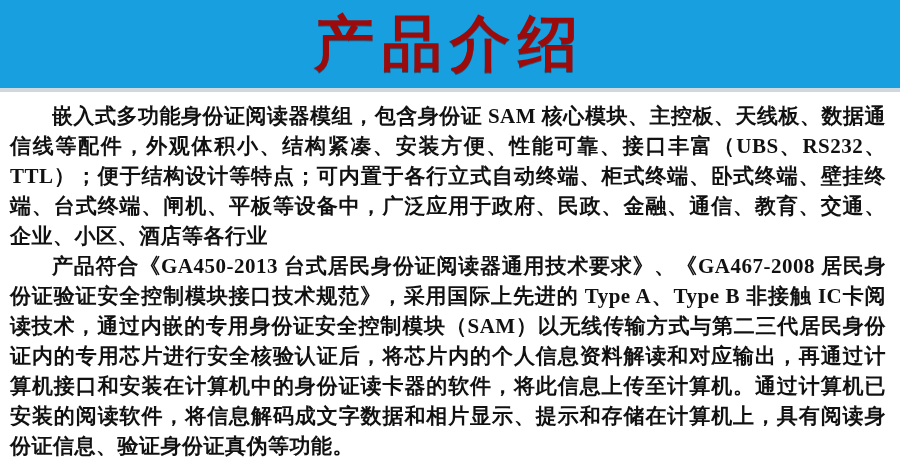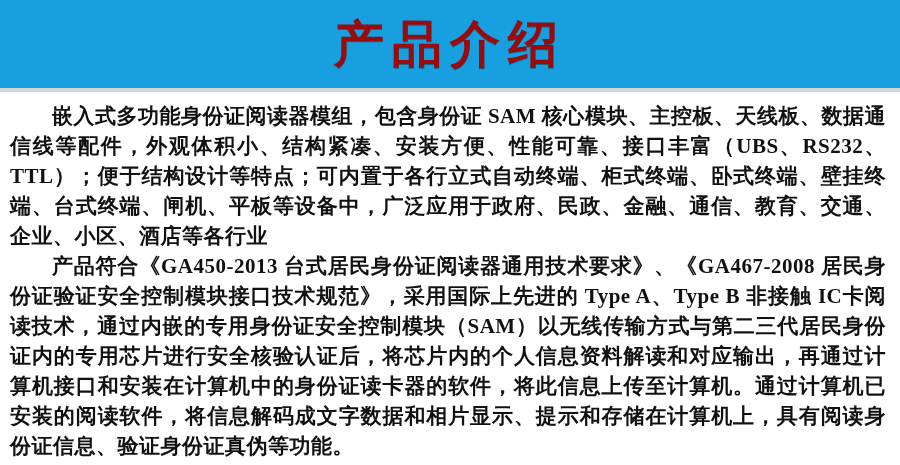--- a/index.html
+++ b/index.html
@@ -18,21 +18,21 @@
       width: 100%;
       height: 92px;
       background: #189fe0;
       display: flex;
       align-items: center;
       justify-content: center;
       border-bottom: 4px solid #cfd8dc;
     }
     .banner-title {
       font-family: "Liberation Sans", "DejaVu Sans", sans-serif;
-      font-size: 50px;
+      font-size: 60px;
       font-weight: 900;
       color: #9c0b0b;
       letter-spacing: 8px;
       line-height: 1;
       text-shadow: 0 1px 0 rgba(0,0,0,0.35);
     }
     .content {
       padding: 9px 14px 0 10px;
       color: #111111;
       font-size: 21px;

